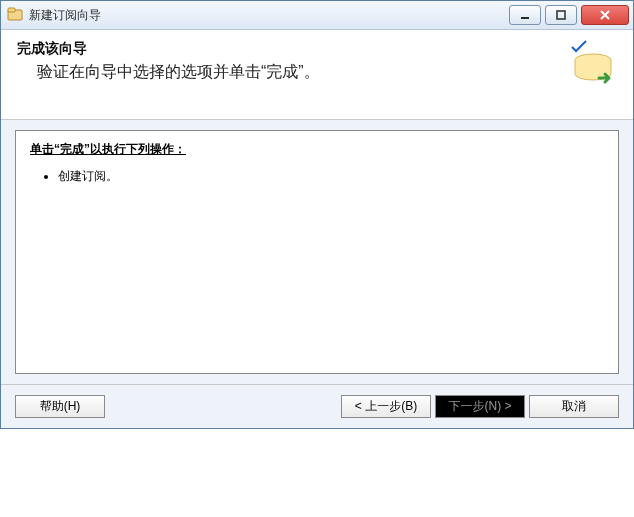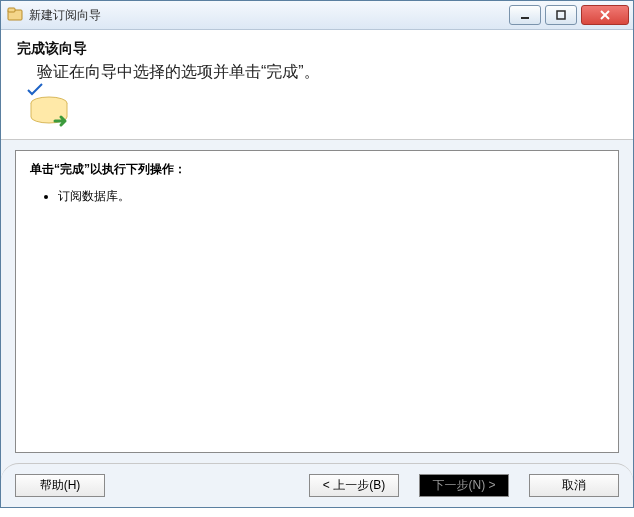--- a/index.html
+++ b/index.html
@@ -1,40 +1,40 @@
 <!DOCTYPE html>
 <html><head>
 <meta charset="utf-8">
 <style>
   html, body { margin: 0; padding: 0; font-family: "Microsoft YaHei", "SimSun", Tahoma, sans-serif; font-size: 12px; background: #fff; }
-  .window { width: 634px; height: 508px; box-sizing: border-box; border: 1px solid #5a7fa0; background: #eef3f9; position: relative; display: flex; flex-direction: column; }
+  .window { width: 634px; height: 429px; box-sizing: border-box; border: 1px solid #5a7fa0; background: #eef3f9; position: relative; display: flex; flex-direction: column; }
   .titlebar { height: 28px; background: linear-gradient(#f4f8fd, #dde8f5); border-bottom: 1px solid #b8c7d8; display: flex; align-items: center; padding: 0 4px; }
   .titlebar .app-icon { width: 16px; height: 16px; margin: 0 6px 0 2px; display: inline-flex; }
   .titlebar .title { flex: 1; color: #2b2b2b; font-size: 12px; }
   .win-buttons { display: flex; gap: 4px; }
   .win-btn { width: 30px; height: 18px; border: 1px solid #7a93ac; border-radius: 3px; background: linear-gradient(#fdfefe, #dae6f2); display: flex; align-items: center; justify-content: center; cursor: default; }
   .win-btn.close { width: 46px; background: linear-gradient(#f07a74, #d9483f); border-color: #a8332b; }
   .win-btn svg { display: block; }
-  .header { background: #fff; border-bottom: 1px solid #c9c9c9; padding: 10px 16px 8px 16px; display: flex; align-items: flex-start; flex-direction: column; }
+  .header { background: #fff; border-bottom: 1px solid #c9c9c9; padding: 10px 16px 31px 16px; display: flex; align-items: flex-start; }
   .header .text { flex: 1; }
   .header h1 { margin: 0 0 4px 0; font-size: 14px; font-weight: bold; color: #111; }
   .header .sub { margin: 0 0 0 20px; font-size: 16px; color: #222; }
   .header .hicon { width: 48px; height: 48px; margin-left: 8px; position: relative; }
   .hicon .check { position: absolute; top: 0; left: 2px; }
   .content-area { flex: 1; padding: 10px 14px; display: flex; }
   .content { flex: 1; background: #fff; border: 1px solid #8a8a8a; padding: 10px 14px; overflow: auto; color: #000; }
   .content p { margin: 0 0 10px 0; }
-  .bold { font-weight: bold; }
+  .bold { font-weight: bold; text-decoration: underline; }
   .content ul { margin: 4px 0 12px 0; padding-left: 28px; }
   .content ul li { margin: 2px 0; list-style: disc; }
   .details { margin: 2px 0 10px 70px; padding-left: 18px; }
   .details li { margin: 3px 0; list-style: disc; }
-  .footer { border-top: 1px solid #c9c9c9; padding: 10px 14px; display: flex; align-items: center; background: #eef3f9; border-radius: 18px; }
+  .footer { border-top: 1px solid #c9c9c9; padding: 10px 14px; display: flex; align-items: center; background: #eef3f9; }
   .footer .spacer { flex: 1; }
-  .btn { min-width: 90px; height: 23px; margin-left: 20px; border: 1px solid #8a8a8a; background: linear-gradient(#fdfdfd, #eaeaea); font-size: 12px; font-family: inherit; cursor: default; padding: 0 10px; }
+  .btn { min-width: 90px; height: 23px; margin-left: 4px; border: 1px solid #8a8a8a; background: linear-gradient(#fdfdfd, #eaeaea); font-size: 12px; font-family: inherit; cursor: default; padding: 0 10px; }
   .btn.help { margin-left: 0; }
   .btn:disabled { color: #9a9a9a; background: #000000; }
   .btn.primary { border-color: #4a7ebb; box-shadow: 0 0 0 1px #a8c7eb inset; }
 </style>
 </head>
 <body>
 
 <div class="window">
 
   <div class="titlebar">
@@ -79,21 +79,21 @@
         <path d="M6 20 v14 a18 6 0 0 0 36 0 V20" fill="#ffe9a8" stroke="#d9b85a"></path>
         <path d="M30 38 l10 0 l-4 -4 m4 4 l-4 4" fill="none" stroke="#3c9a3c" stroke-width="3" stroke-linecap="round" stroke-linejoin="round"></path>
       </svg>
     </div>
   </div>
 
   <div class="content-area">
     <div class="content">
       <p class="bold">单击“完成”以执行下列操作：</p>
       <ul>
-          <li>订阅数据库。</li>
+          <li>创建订阅。</li>
         </ul>
     </div>
   </div>
 
   <div class="footer">
     <button class="btn help">帮助(H)</button>
     <div class="spacer"></div>
     <button class="btn">&lt; 上一步(B)</button>
     <button class="btn" disabled="">下一步(N) &gt;</button>
     <button class="btn">取消</button>

